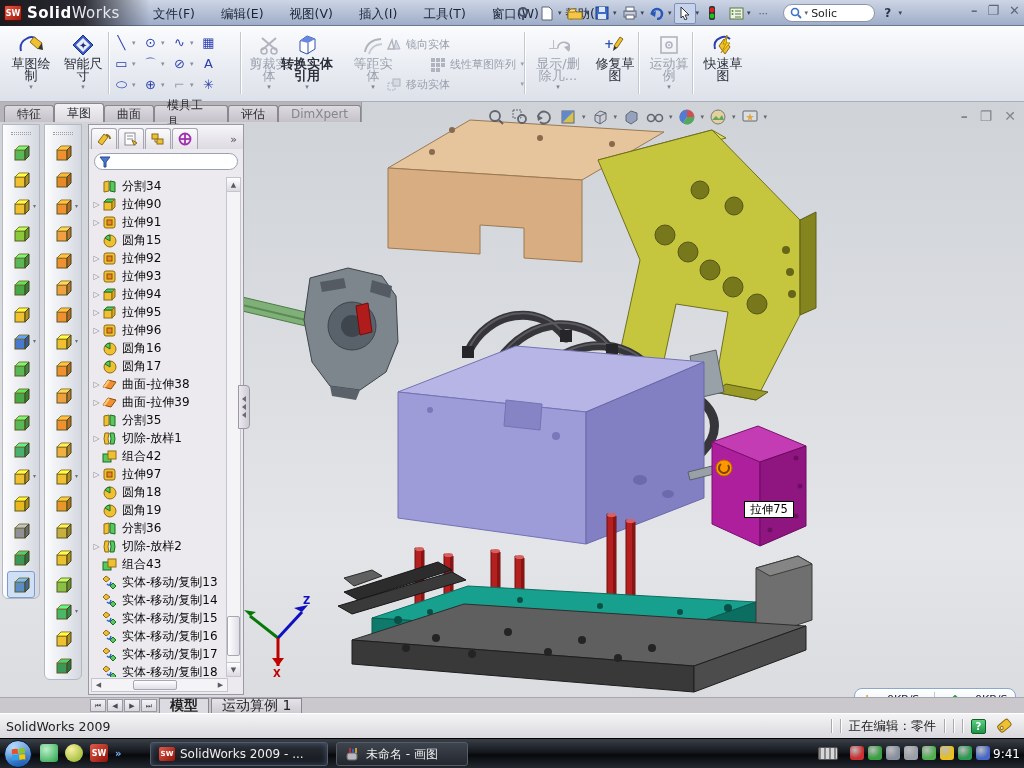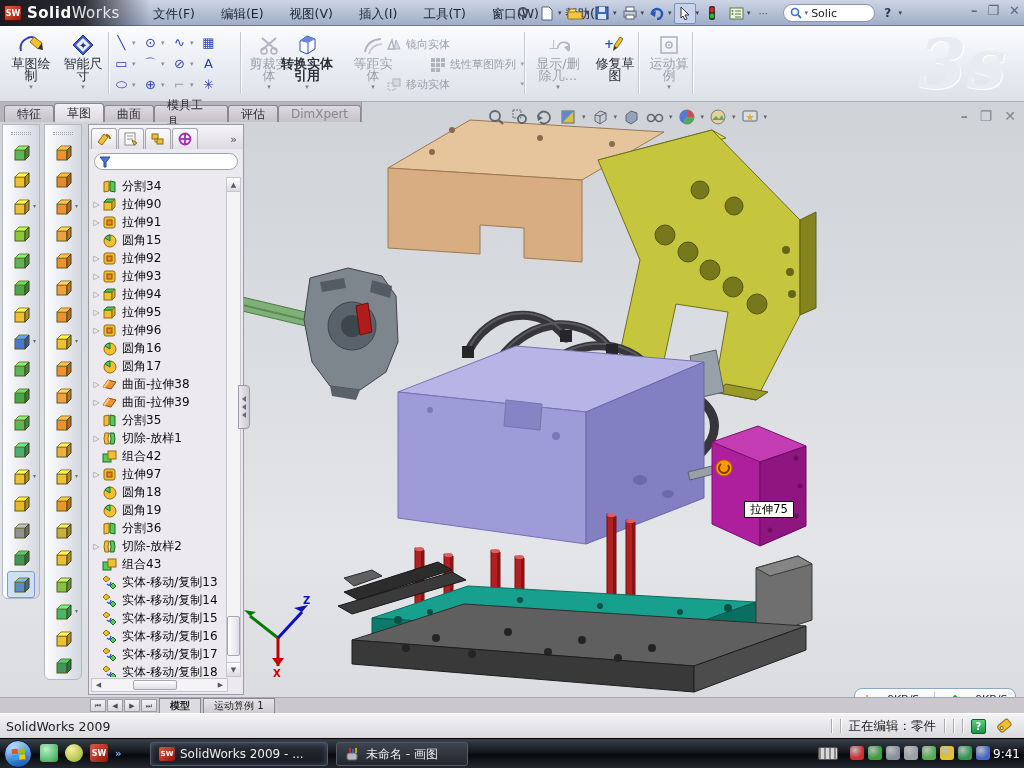--- a/index.html
+++ b/index.html
@@ -103,21 +103,21 @@
   #hthumb { width:44px; height:10px; margin-left:28px; background:linear-gradient(#fff,#dfdde6); border:1px solid #a8a6b2; border-radius:2px; }
   .harr { width:13px; font-size:7px; color:#5a5a64; text-align:center; }
   #splitter { position:absolute; left:238px; top:385px; width:12px; height:44px; background:linear-gradient(90deg,#ece9ef,#cdcad4);
     border:1px solid #9a98a2; border-radius:0 4px 4px 0; display:flex; flex-direction:column; align-items:center; justify-content:center; gap:2px; }
   #splitter i { width:0; height:0; border-top:3px solid transparent; border-bottom:3px solid transparent; border-right:4px solid #6a6a74; }
 
   
   #modelbar { position:absolute; left:0; top:697px; width:1024px; height:16px; background:#cac8cd; border-top:1px solid #a8a6ae; display:flex; align-items:flex-end; }
   #navbtns { margin-left:90px; display:flex; gap:1px; padding-bottom:1px; }
   .nbtn { width:16px; height:13px; background:linear-gradient(#f4f3f6,#d8d6de); border:1px solid #9a98a2; font-size:7px; color:#4a4a55; display:flex; align-items:center; justify-content:center; }
-  .mtab { height:15px; padding:0 10px; font-size:10px; color:#222; background:linear-gradient(#e6e4e9,#cecbd2); border:1px solid #8a888e; border-bottom:none; display:flex; align-items:center; margin-left:2px; }
+  .mtab { height:15px; padding:0 10px; font-size:14px; color:#222; background:linear-gradient(#e6e4e9,#cecbd2); border:1px solid #8a888e; border-bottom:none; display:flex; align-items:center; margin-left:2px; }
   .mtab.active { background:#dddbe2; font-weight:bold; }
 
   
   #statusbar { position:absolute; left:0; top:713px; width:1024px; height:25px; background:linear-gradient(#f4f4f6,#d9d9de); border-top:1px solid #fff; display:flex; align-items:center; }
   #sbleft { margin-left:6px; color:#222; font-size:12.5px; }
   #sbright { position:absolute; right:10px; display:flex; align-items:center; gap:8px; }
   .sbdiv { width:1px; height:14px; background:#aaa; box-shadow:1px 0 0 #fff; }
   #sbedit { font-size:12.5px; color:#222; }
   #sbhelp { width:15px; height:15px; background:linear-gradient(#5fd080,#1e9048); border:1px solid #0c6028; color:#fff; font-size:10px; font-weight:bold; display:flex; align-items:center; justify-content:center; border-radius:2px; }
 
@@ -644,21 +644,30 @@
           <svg width="22" height="22">
             <rect x="3" y="3" width="16" height="16" fill="none" stroke="#b0b4be" stroke-width="1.6"></rect>
             <circle cx="11" cy="11" r="3" fill="none" stroke="#b0b4be" stroke-width="1.6"></circle>
             <circle cx="11" cy="11" r="1" fill="#b0b4be"></circle>
           </svg>
         </span>
       <span class="blbl">运动算例</span>
         <span class="bdrop">▾</span>
     </div>
     <div class="rsep" style="left:692px;"></div>
-    <div id="watermark">3s</div>
+    <div class="bigbtn" style="left:698px;">
+      <span class="bico">
+          <svg width="24" height="24">
+            <path d="M4,16 Q2,8 9,5 Q15,2 19,6" fill="none" stroke="#2a3fb0" stroke-width="2"></path>
+            <polygon points="13,6 19,14 14,21 8,13" fill="#f0c030" stroke="#8a6d1a"></polygon>
+            <polygon points="16,2 12,11 15,11 10,20 19,10 15,10" fill="#ffe020" stroke="#b88a00"></polygon>
+          </svg>
+        </span>
+      <span class="blbl">快速草图</span>
+    </div>
   </div>
 
   <div id="cmdtabs">
       <span class="ctab">特征</span>
       <span class="ctab active">草图</span>
       <span class="ctab">曲面</span>
       <span class="ctab">模具工具</span>
       <span class="ctab">评估</span>
       <span class="ctab dim">DimXpert</span>
     </div>

